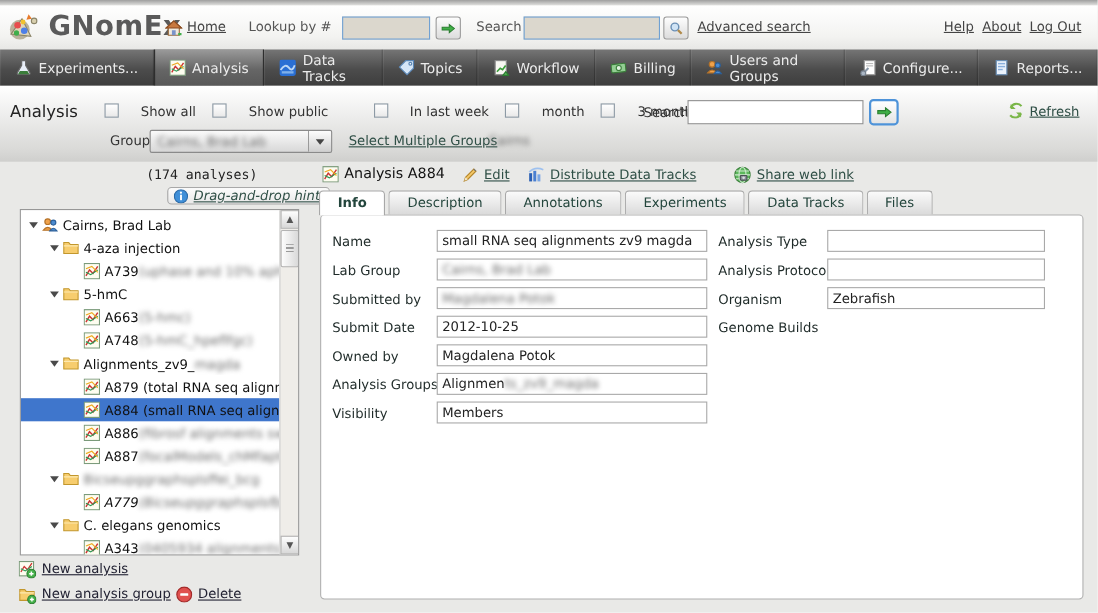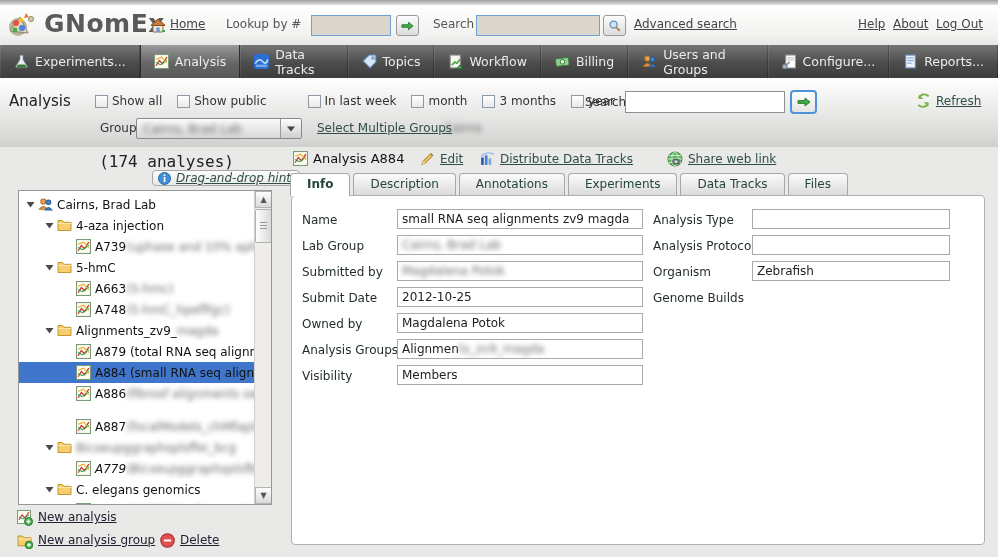--- a/index.html
+++ b/index.html
@@ -29,21 +29,21 @@
               color:#ececec; font-size:12.5px; cursor:pointer;
               border-right:1px solid rgba(0,0,0,0.22); border-left:1px solid rgba(255,255,255,0.07); }
   .nav-item.active { background:linear-gradient(#9a9a9a,#666666 55%,#585858);
                      border-left:1px solid #2e2e2e; border-right:1px solid #2e2e2e; }
 
   
   .filterbar { position:absolute; left:0; top:78px; width:100%; height:69px;
                background:linear-gradient(#ffffff,#d9d9d7 85%,#cfcfcd); }
   .f-title { position:absolute; left:9px; top:14px; font-size:15px; color:#222; }
   .checks { position:absolute; left:95px; top:16px; display:flex; align-items:center; }
-  .check { display:flex; align-items:center; gap:4px; margin-right:15px; cursor:pointer; color:#333; }
+  .check { display:flex; gap:20px; margin-right:15px; cursor:pointer; color:#333; }
   .check.gap { margin-left:26px; }
   .cbox { width:13px; height:13px; background:linear-gradient(#fff,#e9e9e9); border:1px solid #8d9aa5; display:inline-block; }
   .f-search-label { position:absolute; left:585px; top:17px; color:#333; }
   .f-search-input { position:absolute; left:625px; top:13px; width:160px; height:22px; border:1px solid #8f8f8f; background:#fff; font:12px "DejaVu Sans",sans-serif; padding:0 3px; }
   .f-go { left:790px; top:12px; width:27px; height:24px; border:2px solid #4e93d9; border-radius:4px; background:linear-gradient(#ffffff,#e4e4e4); }
   .refresh { position:absolute; left:916px; top:15px; display:flex; gap:5px; align-items:center; }
   .group-label { position:absolute; left:100px; top:43px; color:#333; }
   .group-dd { position:absolute; left:136px; top:40px; width:166px; height:21px;
               border:1px solid #8a8a8a; border-radius:2px; background:linear-gradient(#fafafa,#d8d8d8);
               display:flex; align-items:center; cursor:pointer; }
@@ -51,21 +51,21 @@
   .group-dd .dd-arrow { width:21px; height:100%; border-left:1px solid #9a9a9a;
                         display:flex; align-items:center; justify-content:center;
                         background:linear-gradient(#fdfdfd,#cfcfcf); border-radius:0 2px 2px 0; }
   .sel-multi { position:absolute; left:317px; top:43px; }
   .group-suffix { position:absolute; left:444px; top:43px; }
 
   .redacted { filter:blur(2.6px); color:#6d6d6d; user-select:none; }
 
   
   .count { position:absolute; left:98px; top:152px; width:136px; text-align:right;
-           font-family:"DejaVu Sans Mono","Liberation Mono",monospace; font-size:16px; color:#222; }
+           font-family:"DejaVu Sans Mono","Liberation Mono",monospace; font-size:12px; color:#222; }
   .hintbox { position:absolute; left:152px; top:170px; height:16px; padding:0 8px 0 5px;
              border:1px solid #a8a8a8; border-radius:4px; background:linear-gradient(#fcfcfc,#e8e8e8);
              display:flex; align-items:center; gap:5px; cursor:pointer; }
   .hintbox .hint-label { font-style:italic; color:#2f4f46; text-decoration:underline; }
 
   .treepanel { position:absolute; left:18px; top:190px; width:254px; height:315px;
                background:#fff; border:1px solid #979797; overflow:hidden; }
   .treerows { position:absolute; left:0; top:3px; right:17px; }
   .tree-row { display:flex; align-items:center; height:21px; white-space:nowrap; overflow:hidden; cursor:pointer; color:#111; }
   .tree-row .caret { width:9px; margin-right:3px; flex:none; display:flex; }
@@ -457,21 +457,21 @@
             <svg width="15" height="15" viewBox="0 0 14 14">
               <rect x="0.5" y="0.5" width="13" height="13" fill="#fdfdf0" stroke="#7a9a7a"></rect>
               <polyline points="2,11 5,6 8,9 12,3" stroke="#cc3333" fill="none" stroke-width="1.2"></polyline>
               <polyline points="2,8 6,10 12,6" stroke="#2a9a55" fill="none"></polyline>
               <polyline points="2,5 7,3 12,8" stroke="#eeaa22" fill="none"></polyline>
             </svg>
           </span>
           <span>A886 </span>
           <span class="redacted">(fibrosf alignments swf and</span>
         </div>
-        <div class="tree-row" style="padding-left: 45px; margin-top: 12px;">
+        <div class="tree-row" style="padding-left: 45px;">
           <span class="caret"></span>
           <span class="icon">
             <svg width="15" height="15" viewBox="0 0 14 14">
               <rect x="0.5" y="0.5" width="13" height="13" fill="#fdfdf0" stroke="#7a9a7a"></rect>
               <polyline points="2,11 5,6 8,9 12,3" stroke="#cc3333" fill="none" stroke-width="1.2"></polyline>
               <polyline points="2,8 6,10 12,6" stroke="#2a9a55" fill="none"></polyline>
               <polyline points="2,5 7,3 12,8" stroke="#eeaa22" fill="none"></polyline>
             </svg>
           </span>
           <span>A887 </span>

